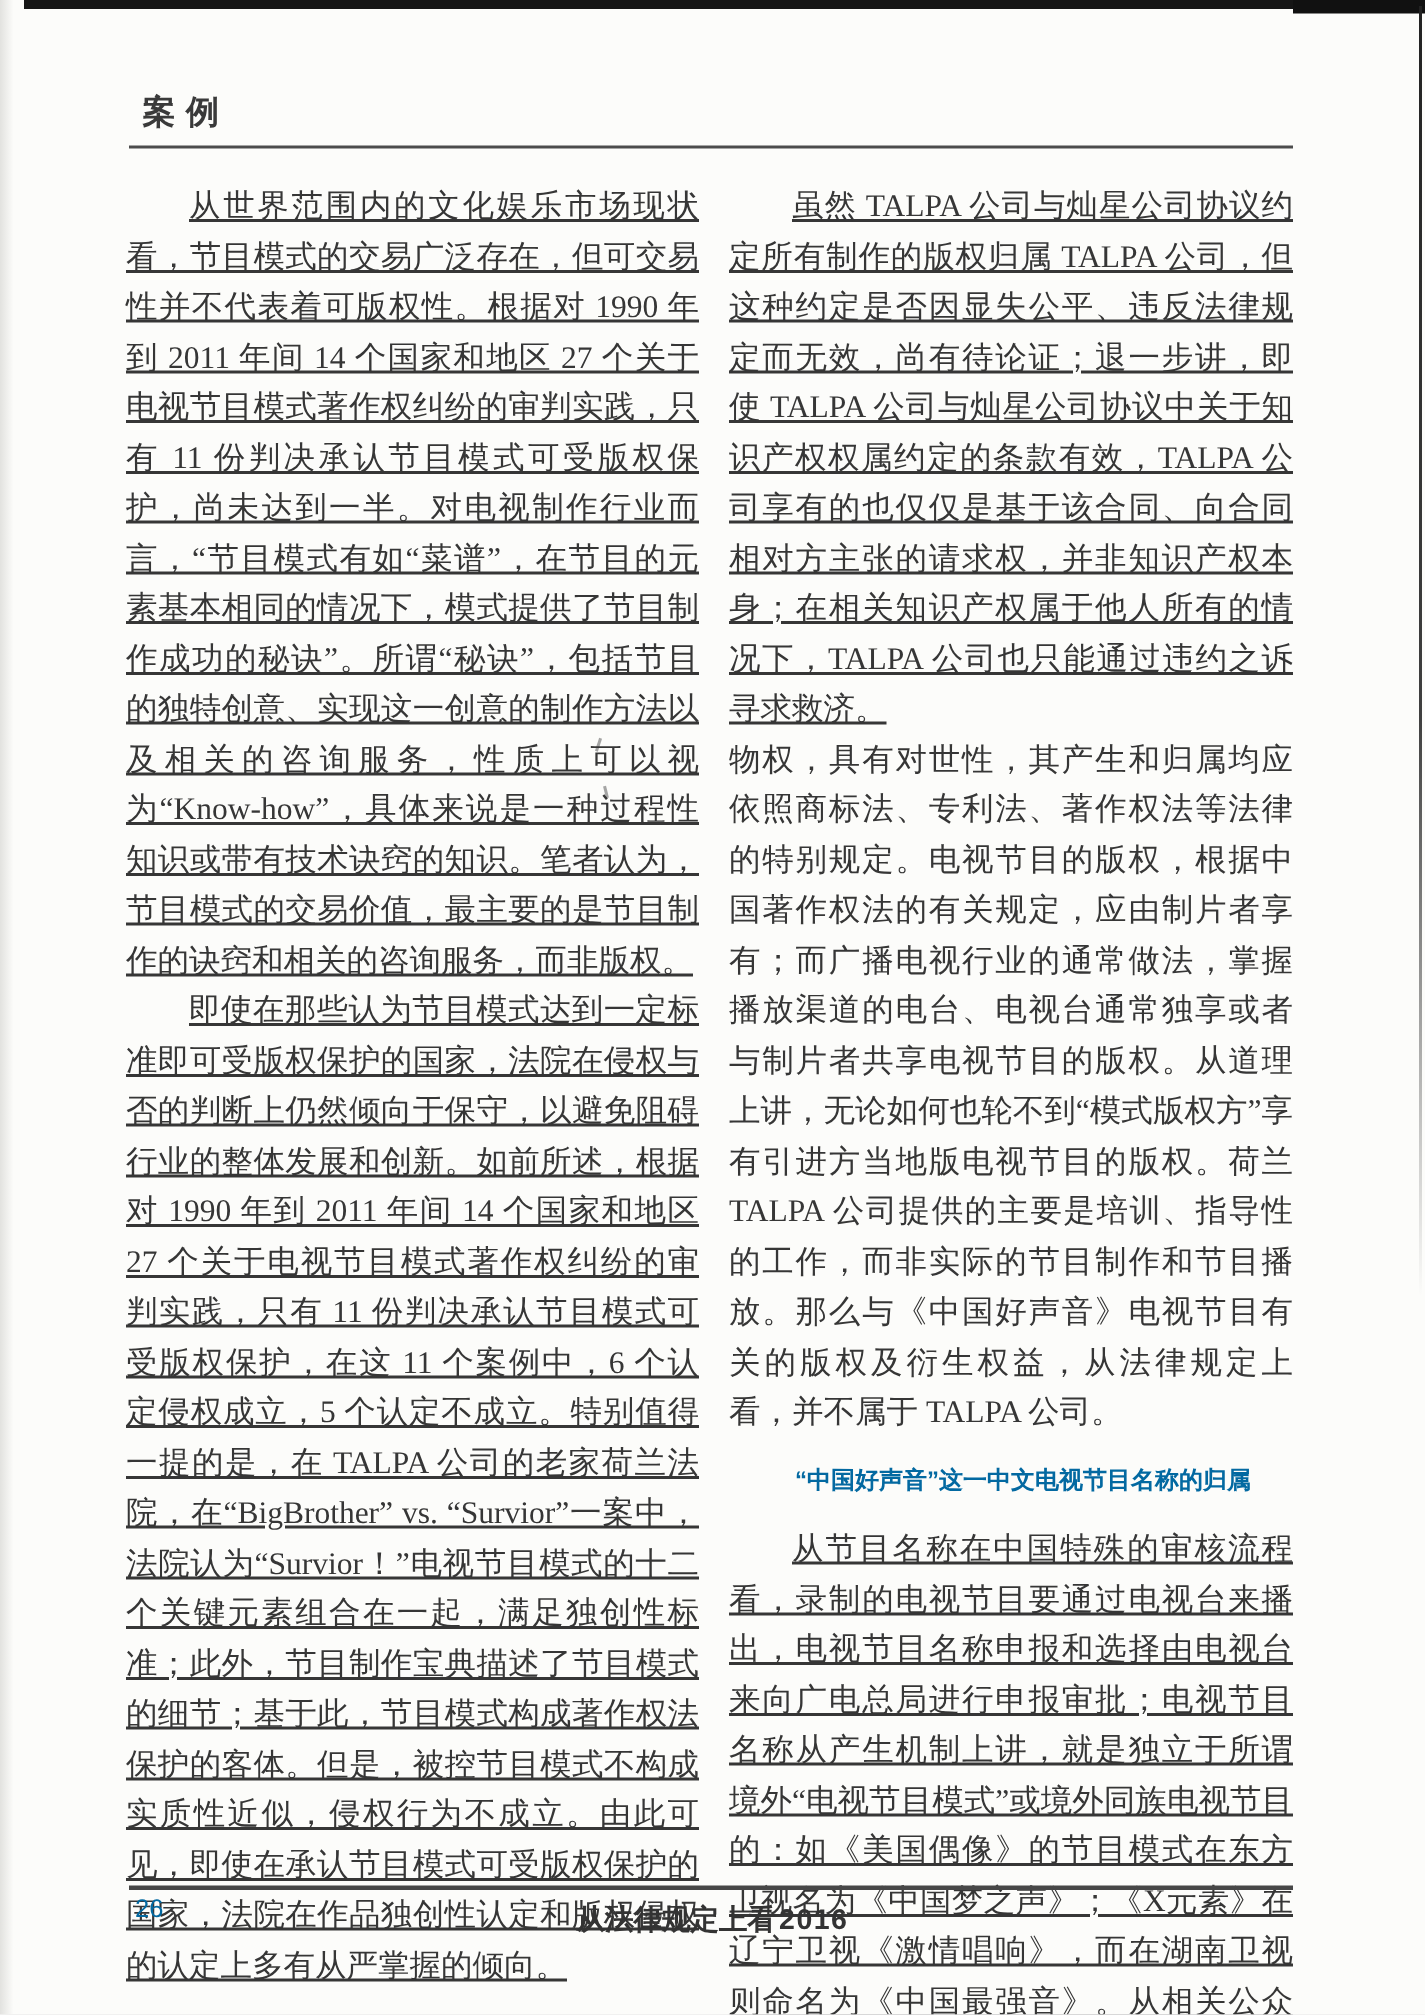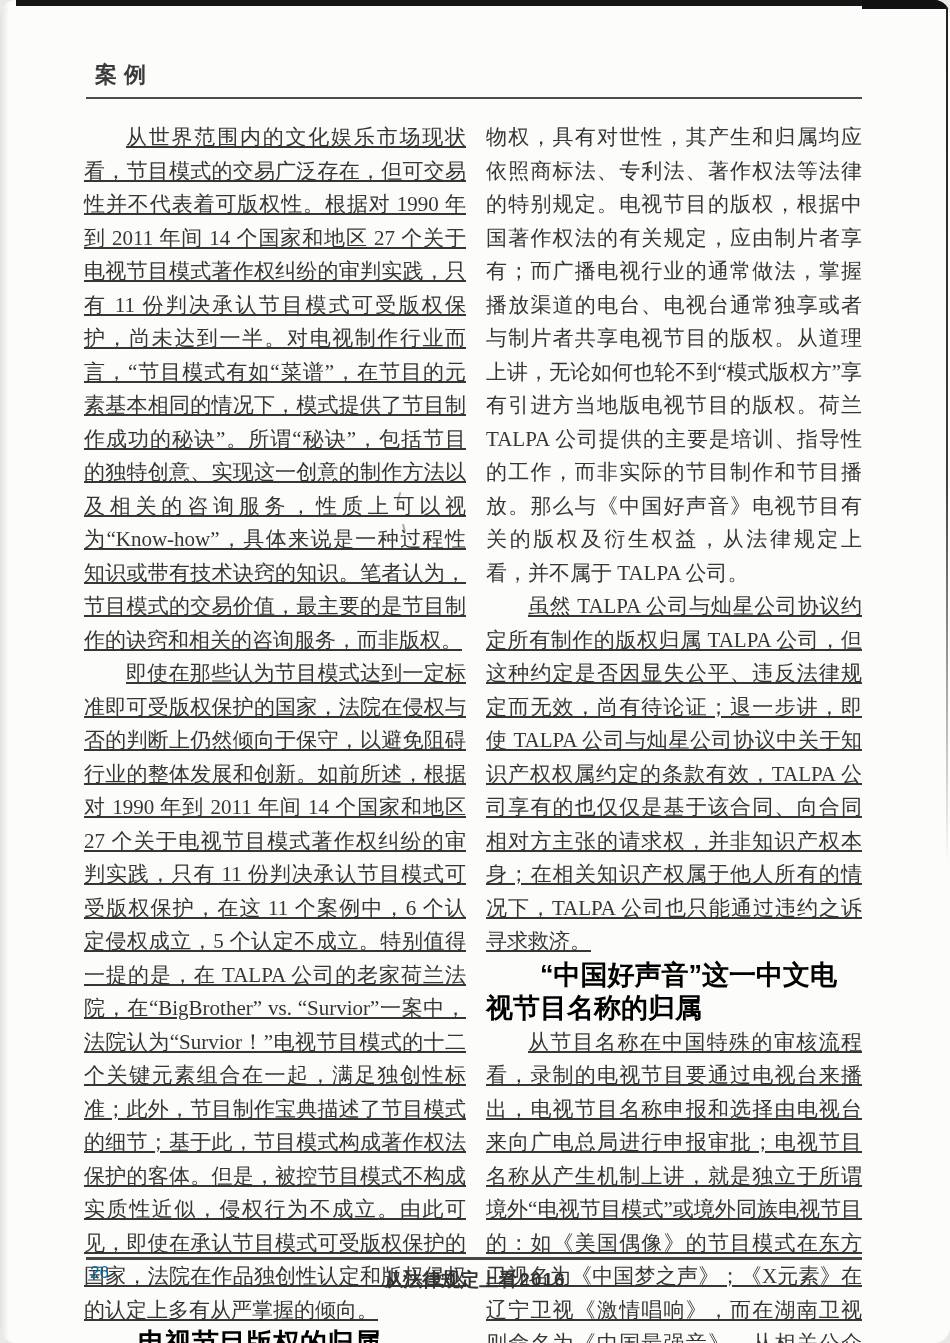--- a/index.html
+++ b/index.html
@@ -5,21 +5,20 @@
   html, body { margin: 0; padding: 0; background: #e9e9e7; }
   .page {
     position: relative;
     width: 950px;
     height: 1343px;
     margin: 0 auto;
     background: #fcfcfa;
     overflow: hidden;
     font-family: "Liberation Serif", "DejaVu Serif", serif;
     color: #363636;
-    border-radius: 16px;
   }
 
   
   .scan-band-top { position: absolute; top: 0; left: 16px; right: 0; height: 6px; background: #161616; }
   .scan-band-top-right { position: absolute; top: 0; right: 0; width: 88px; height: 9px; background: #111; }
   .scan-edge-right { position: absolute; top: 4px; right: 2px; width: 2px; height: 860px;
     background: linear-gradient(#222 0%, #3f3f3f 55%, rgba(0,0,0,0) 100%); }
   .scan-edge-left { position: absolute; top: 0; left: 0; width: 9px; height: 100%;
     background: linear-gradient(90deg, #e2e2df, rgba(0,0,0,0)); }
   .speck { position: absolute; background: #8f8f8f; opacity: 0.8; }
@@ -40,28 +39,28 @@
     line-height: 33.5px;
     text-align: justify;
     text-justify: inter-ideograph;
     color: #363636;
   }
   .col-left  { left: 84px;  top: 121px; width: 382px; }
   .col-right { left: 486px; top: 121px; width: 376px; }
   .col p { margin: 0; }
   .indent { text-indent: 2em; text-decoration: underline; }
   .subhead {
-    margin: 0;
+    margin: 12px;
     font-family: "Liberation Sans", "DejaVu Sans", sans-serif;
     font-weight: bold;
-    font-size: 27px;
+    font-size: 16px;
     line-height: 33.5px;
     text-indent: 2em;
     text-align: left;
-    color: #000000;
+    color: #0369a1;
   }
 
   
   .footer-rule { position: absolute; left: 86px; top: 1257px; width: 776px; height: 3px; background: #474747; }
   .page-number {
     position: absolute; left: 90px; top: 1263px;
     font-family: "Liberation Sans", "DejaVu Sans", sans-serif;
     font-size: 17px; color: #0369a1;
   }
   .journal-line {
@@ -88,22 +87,22 @@
   <div class="header-rule"></div>
 
   <section class="col col-left">
     <p class="para indent">从世界范围内的文化娱乐市场现状看，节目模式的交易广泛存在，但可交易性并不代表着可版权性。根据对 1990 年到 2011 年间 14 个国家和地区 27 个关于电视节目模式著作权纠纷的审判实践，只有 11 份判决承认节目模式可受版权保护，尚未达到一半。对电视制作行业而言，“节目模式有如“菜谱”，在节目的元素基本相同的情况下，模式提供了节目制作成功的秘诀”。所谓“秘诀”，包括节目的独特创意、实现这一创意的制作方法以及相关的咨询服务，性质上可以视为“Know-how”，具体来说是一种过程性知识或带有技术诀窍的知识。笔者认为，节目模式的交易价值，最主要的是节目制作的诀窍和相关的咨询服务，而非版权。</p>
     <p class="para indent">即使在那些认为节目模式达到一定标准即可受版权保护的国家，法院在侵权与否的判断上仍然倾向于保守，以避免阻碍行业的整体发展和创新。如前所述，根据对 1990 年到 2011 年间 14 个国家和地区 27 个关于电视节目模式著作权纠纷的审判实践，只有 11 份判决承认节目模式可受版权保护，在这 11 个案例中，6 个认定侵权成立，5 个认定不成立。特别值得一提的是，在 TALPA 公司的老家荷兰法院，在“BigBrother” vs. “Survior”一案中，法院认为“Survior！”电视节目模式的十二个关键元素组合在一起，满足独创性标准；此外，节目制作宝典描述了节目模式的细节；基于此，节目模式构成著作权法保护的客体。但是，被控节目模式不构成实质性近似，侵权行为不成立。由此可见，即使在承认节目模式可受版权保护的国家，法院在作品独创性认定和版权侵权的认定上多有从严掌握的倾向。</p>
     <h2 class="subhead">电视节目版权的归属</h2>
 
   </section>
 
   <section class="col col-right">
+    <p class="para indent">虽然 TALPA 公司与灿星公司协议约定所有制作的版权归属 TALPA 公司，但这种约定是否因显失公平、违反法律规定而无效，尚有待论证；退一步讲，即使 TALPA 公司与灿星公司协议中关于知识产权权属约定的条款有效，TALPA 公司享有的也仅仅是基于该合同、向合同相对方主张的请求权，并非知识产权本身；在相关知识产权属于他人所有的情况下，TALPA 公司也只能通过违约之诉寻求救济。</p>
     <p class="para">物权，具有对世性，其产生和归属均应依照商标法、专利法、著作权法等法律的特别规定。电视节目的版权，根据中国著作权法的有关规定，应由制片者享有；而广播电视行业的通常做法，掌握播放渠道的电台、电视台通常独享或者与制片者共享电视节目的版权。从道理上讲，无论如何也轮不到“模式版权方”享有引进方当地版电视节目的版权。荷兰 TALPA 公司提供的主要是培训、指导性的工作，而非实际的节目制作和节目播放。那么与《中国好声音》电视节目有关的版权及衍生权益，从法律规定上看，并不属于 TALPA 公司。</p>
-    <p class="para indent">虽然 TALPA 公司与灿星公司协议约定所有制作的版权归属 TALPA 公司，但这种约定是否因显失公平、违反法律规定而无效，尚有待论证；退一步讲，即使 TALPA 公司与灿星公司协议中关于知识产权权属约定的条款有效，TALPA 公司享有的也仅仅是基于该合同、向合同相对方主张的请求权，并非知识产权本身；在相关知识产权属于他人所有的情况下，TALPA 公司也只能通过违约之诉寻求救济。</p>
     <h2 class="subhead">“中国好声音”这一中文电视节目名称的归属</h2>
     <p class="para indent">从节目名称在中国特殊的审核流程看，录制的电视节目要通过电视台来播出，电视节目名称申报和选择由电视台来向广电总局进行申报审批；电视节目名称从产生机制上讲，就是独立于所谓境外“电视节目模式”或境外同族电视节目的：如《美国偶像》的节目模式在东方卫视名为《中国梦之声》；《X元素》在辽宁卫视《激情唱响》，而在湖南卫视则命名为《中国最强音》。从相关公众的角度来看，电视节目名称通常是与某个电视台直接联系在一起的，普通电视观众可以通过电视栏目的名称来判断该节目来源于哪个电视台，也可以提起某个电视台就立即想到该电视台的热点电视栏目名称；假设“中</p>
   </section>
 
   <div class="footer-rule"></div>
   <div class="page-number">26</div>
   <div class="journal-line">
     <span>从法律规定上看</span><span class="yr">2016</span>
   </div>
 

